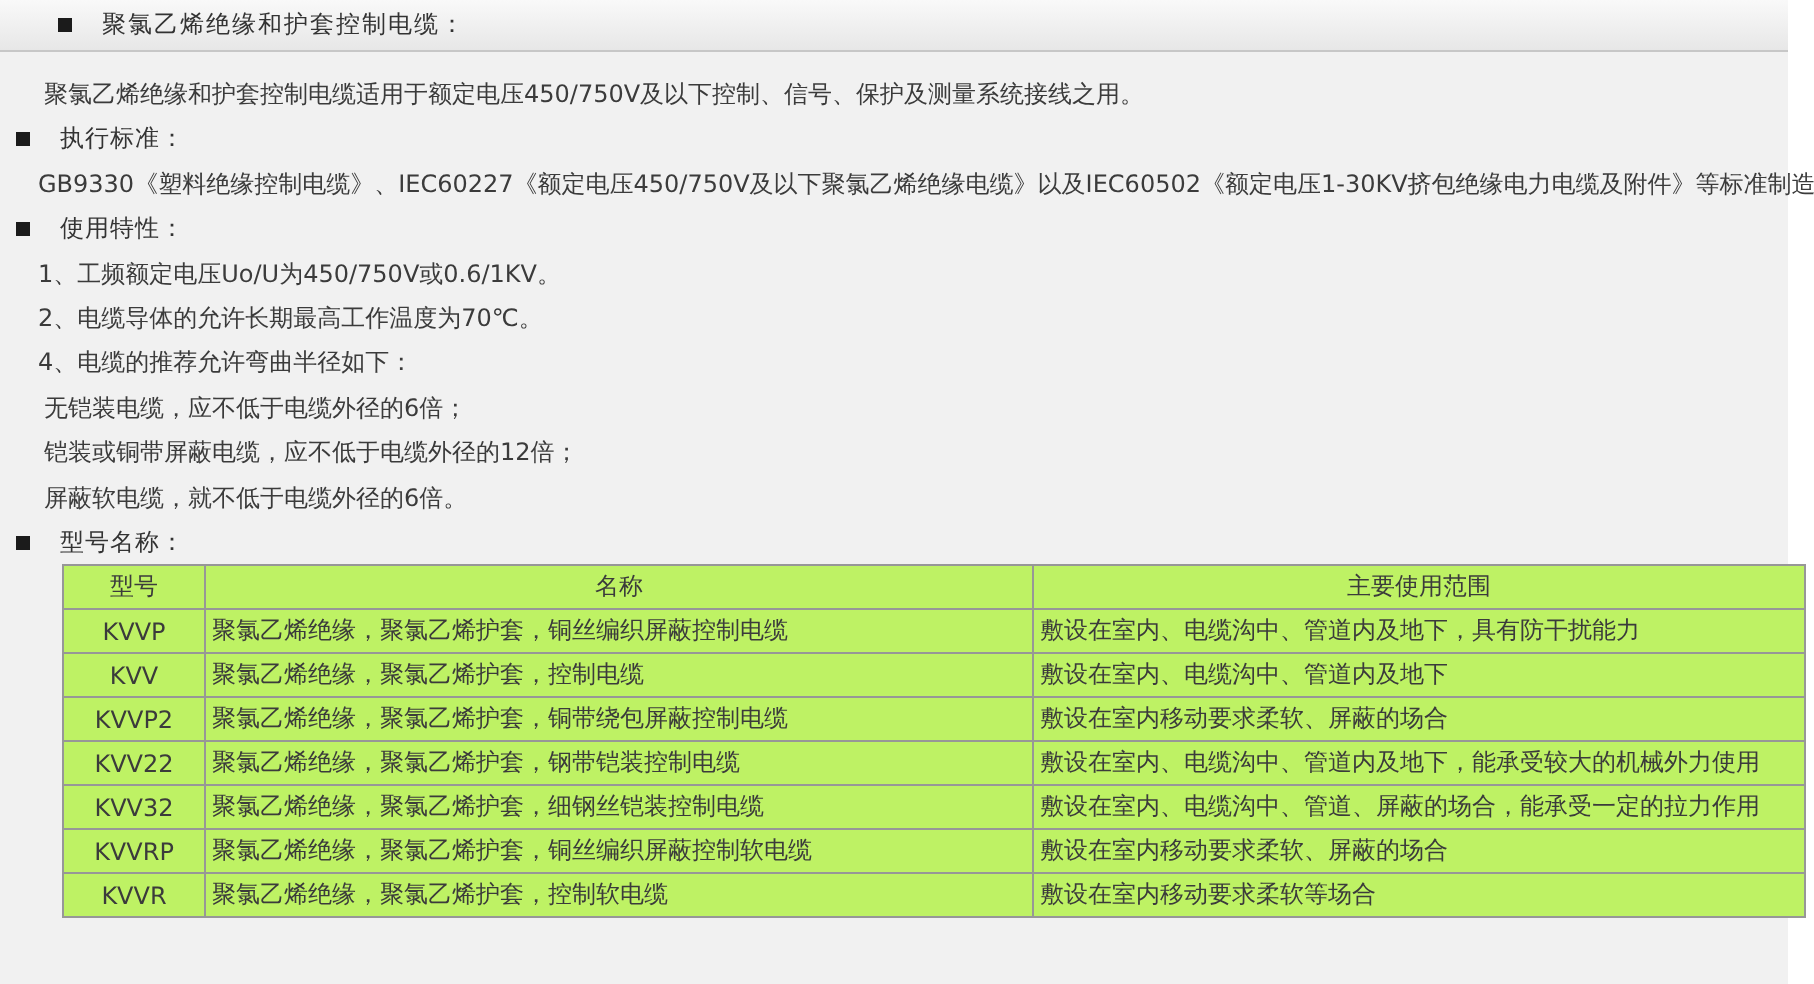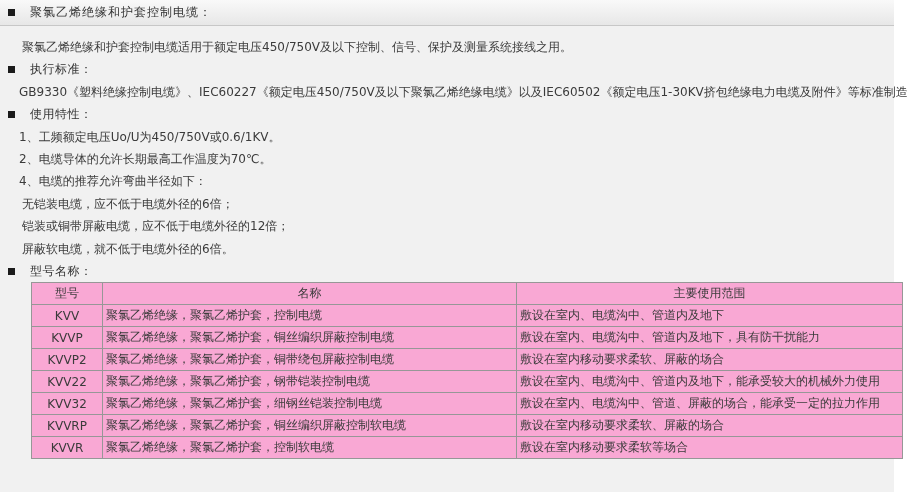--- a/index.html
+++ b/index.html
@@ -13,21 +13,21 @@
   }
   .page {
     position: relative;
     width: 894px; height: 492px;
     background: #f1f1f1;
   }
   .section-bar {
     height: 25px;
     background: linear-gradient(#f9f9f9, #e7e7e7);
     border-bottom: 1px solid #c7c7c7;
-    display: flex; align-items: center;
+    display: flex; align-items: center; padding-left: 21px;
   }
   .sq {
     width: 7px; height: 7px;
     background: #1b1b1b;
     margin-left: 8px;
     flex: none;
   }
   .bar-label { margin-left: 15px; color: #333333; letter-spacing: 1px; }
   .content { padding-top: 10px; }
   .line {
@@ -39,21 +39,21 @@
   .bullet-line {
     display: flex; align-items: center;
     height: 22.4px;
   }
   .bullet-line .bar-label { letter-spacing: 0.5px; }
   table.models {
     border-collapse: collapse;
     table-layout: fixed;
     margin-left: 31px;
     width: 872px;
-    background: #f9a8d4;
+    background: #bef264;
     border: 1px solid #4a4a4a;
   }
   table.models th, table.models td {
     border: 1px solid #979797;
     height: 21px;
     padding: 0 3px;
     font-weight: normal;
     font-size: 12px;
     color: #3b3b3b;
     white-space: nowrap;
@@ -109,28 +109,28 @@
           <col class="c-name">
           <col>
       </colgroup>
       <tbody>
           <tr>
         <th>型号</th>
         <th>名称</th>
         <th>主要使用范围</th>
       </tr>
       <tr>
+        <td class="model-cell">KVVP</td>
+        <td>聚氯乙烯绝缘，聚氯乙烯护套，铜丝编织屏蔽控制电缆</td>
+        <td>敷设在室内、电缆沟中、管道内及地下，具有防干扰能力</td>
+      </tr>
+      <tr>
         <td class="model-cell">KVV</td>
         <td>聚氯乙烯绝缘，聚氯乙烯护套，控制电缆</td>
         <td>敷设在室内、电缆沟中、管道内及地下</td>
-      </tr>
-      <tr>
-        <td class="model-cell">KVVP</td>
-        <td>聚氯乙烯绝缘，聚氯乙烯护套，铜丝编织屏蔽控制电缆</td>
-        <td>敷设在室内、电缆沟中、管道内及地下，具有防干扰能力</td>
       </tr>
       <tr>
         <td class="model-cell">KVVP2</td>
         <td>聚氯乙烯绝缘，聚氯乙烯护套，铜带绕包屏蔽控制电缆</td>
         <td>敷设在室内移动要求柔软、屏蔽的场合</td>
       </tr>
       <tr>
         <td class="model-cell">KVV22</td>
         <td>聚氯乙烯绝缘，聚氯乙烯护套，钢带铠装控制电缆</td>
         <td>敷设在室内、电缆沟中、管道内及地下，能承受较大的机械外力使用</td>

